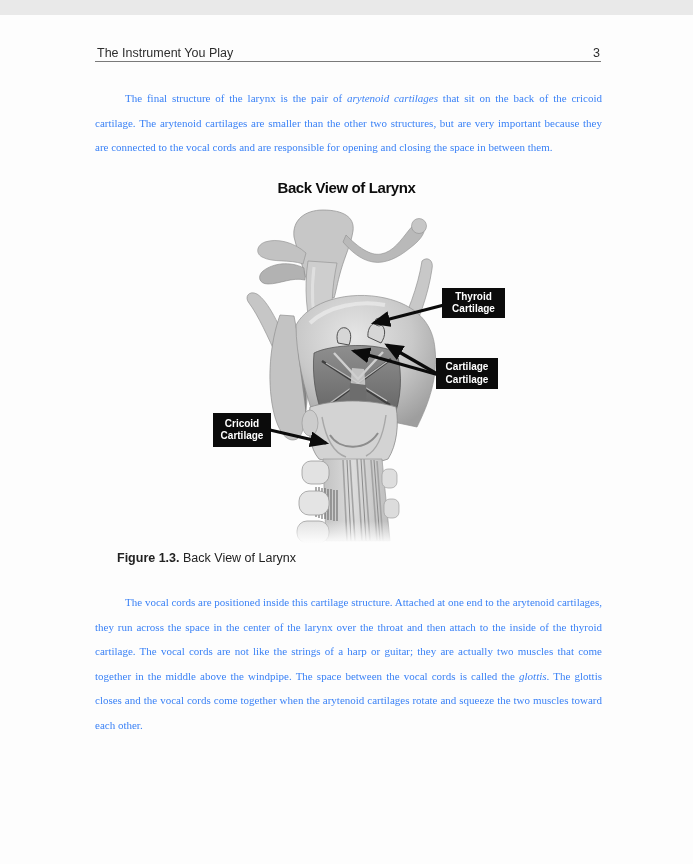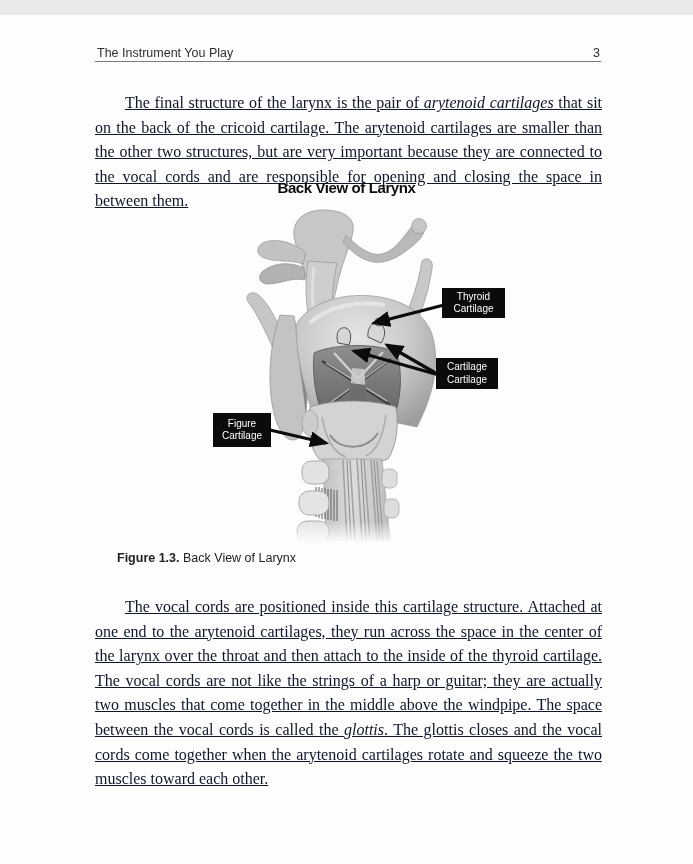--- a/index.html
+++ b/index.html
@@ -8,33 +8,33 @@
     margin:15px auto;overflow:hidden;
     font-family:"Liberation Serif", serif;color:#1b1b1b;
   }
   
   .hdr{position:absolute;left:97px;right:93px;top:27px;height:18px;
     font-family:"Liberation Sans", sans-serif;font-size:12.5px;color:#2e2e2e;
     display:flex;justify-content:space-between;align-items:flex-end;}
   .hdr-rule{position:absolute;left:95px;right:92px;top:46px;height:0;
     border-top:1.4px solid #7a7a7a;}
   
-  .para{position:absolute;left:95px;width:507px;font-size:16px;line-height:24.6px;
-    text-align:justify;text-indent:30px;color:#0f172a;text-decoration:underline;}
+  .para{position:absolute;left:95px;width:507px;font-size:11px;line-height:24.6px;
+    text-align:justify;text-indent:30px;color:#3b82f6;}
   .p1{top:60px;}
   .p2{top:564px;}
   .ital{font-style:italic;}
   
   .fig-title{position:absolute;left:0;right:0;top:164px;text-align:center;
     font-family:"Liberation Sans", sans-serif;font-weight:bold;font-size:15px;
     letter-spacing:-0.4px;color:#0d0d0d;}
   .fig-area{position:absolute;left:210px;top:188px;width:300px;height:340px;}
   .fig-area svg{position:absolute;left:0;top:0;}
   .callout{position:absolute;background:#0b0b0b;color:#fff;z-index:3;
-    font-family:"Liberation Sans", sans-serif;font-weight:normal;font-size:10px;
+    font-family:"Liberation Sans", sans-serif;font-weight:bold;font-size:10px;
     line-height:12.5px;text-align:center;display:flex;flex-direction:column;
     justify-content:center;box-sizing:border-box;padding:2px 3px;}
   .co-thyroid{left:232px;top:85px;width:63px;height:30px;}
   .co-arytenoid{left:226px;top:155px;width:62px;height:31px;}
   .co-cricoid{left:3px;top:210px;width:58px;height:34px;}
   
   .caption{position:absolute;left:117px;top:536px;
     font-family:"Liberation Sans", sans-serif;font-size:12.5px;color:#222;}
   .caption b{font-weight:bold;}
 </style>
@@ -150,21 +150,21 @@
 
     <div class="callout co-thyroid">
       <span>Thyroid</span>
       <span>Cartilage</span>
     </div>
     <div class="callout co-arytenoid">
       <span>Cartilage</span>
       <span>Cartilage</span>
     </div>
     <div class="callout co-cricoid">
-      <span>Figure</span>
+      <span>Cricoid</span>
       <span>Cartilage</span>
     </div>
   </div>
 
   <div class="caption"><b>Figure 1.3.</b><span> Back View of Larynx</span></div>
 
   <p class="para p2"><span>The vocal cords are positioned inside this cartilage structure. Attached at one end to the arytenoid cartilages, they run across the space in the center of the larynx over the throat and then attach to the inside of the thyroid cartilage. The vocal cords are not like the strings of a harp or guitar; they are actually two muscles that come together in the middle above the windpipe. The space between the vocal cords is called the </span><span class="ital">glottis</span><span>. The glottis closes and the vocal cords come together when the arytenoid cartilages rotate and squeeze the two muscles toward each other.</span></p>
 
 </div>
 

